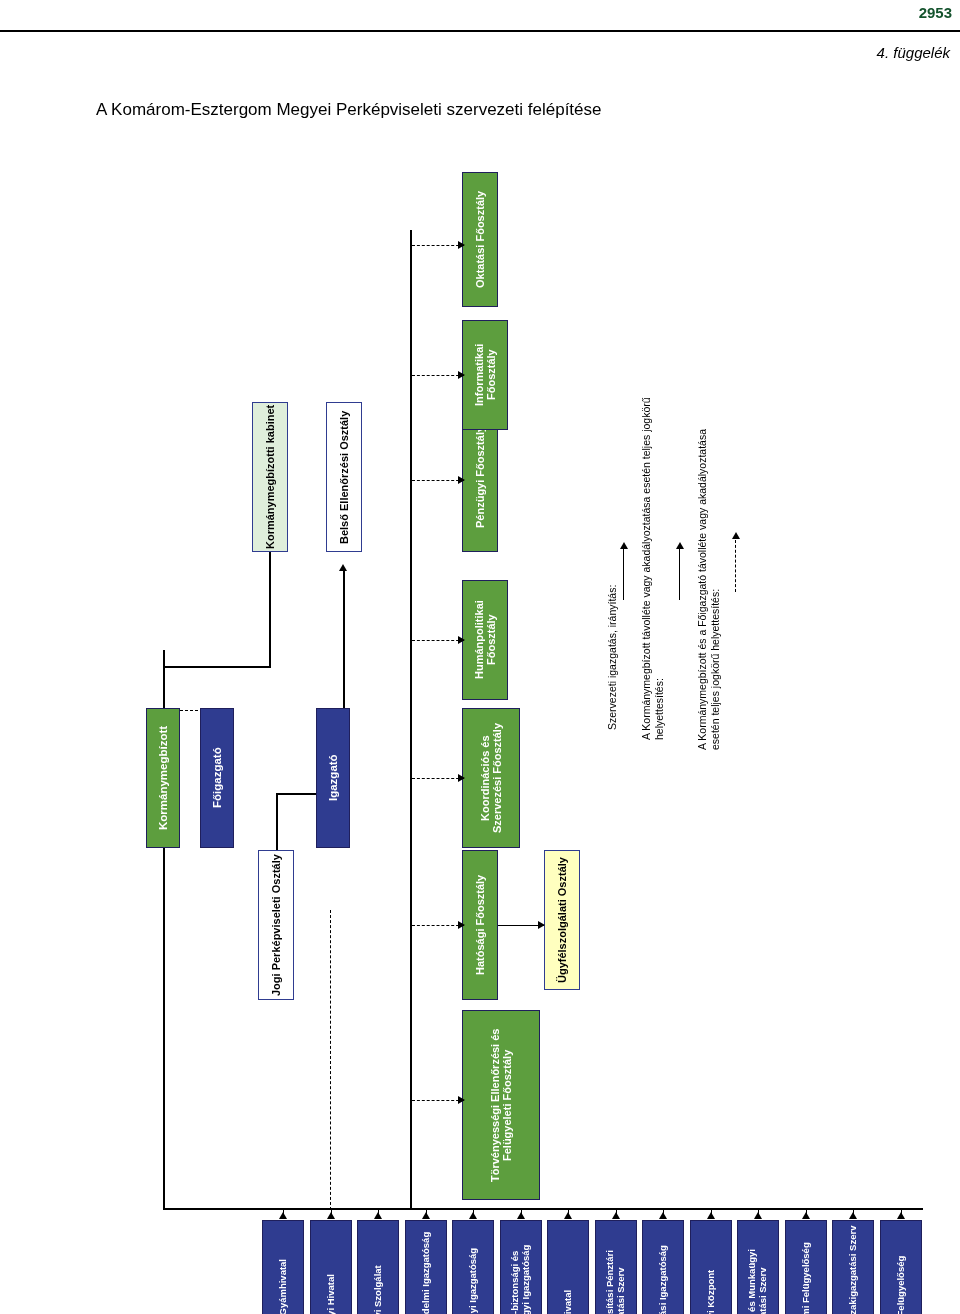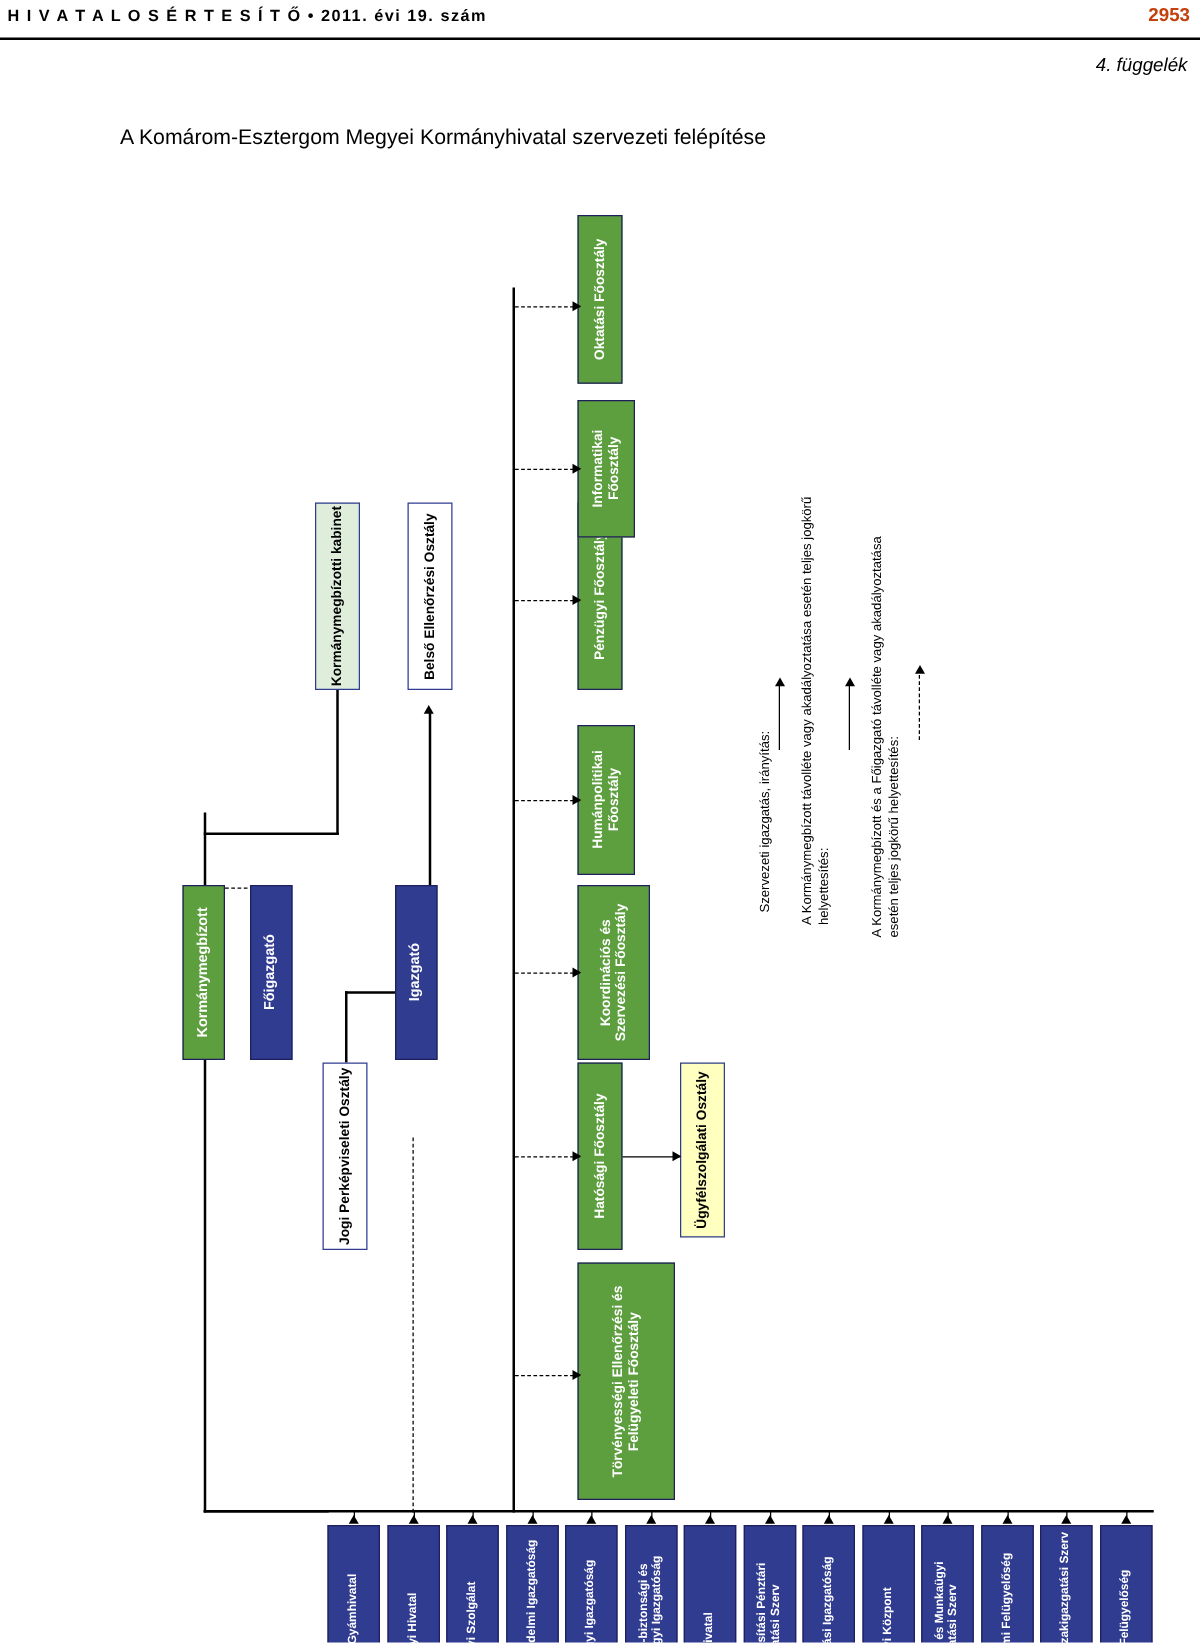--- a/index.html
+++ b/index.html
@@ -11,21 +11,21 @@
   
   .pageheader{
     position:absolute;left:0;top:0;width:960px;height:30px;
     border-bottom:2px solid #000;
   }
   .pageheader .ttl{
     position:absolute;left:6px;top:5px;font-size:13px;letter-spacing:1.2px;
     font-weight:bold;color:#000;white-space:nowrap;
   }
   .pageheader .pno{
-    position:absolute;right:8px;top:4px;font-size:15px;font-weight:bold;color:#c2410c;
+    position:absolute;right:8px;top:4px;font-size:15px;font-weight:bold;color:#14532d;
   }
   .fuggelek{
     position:absolute;right:10px;top:44px;font-size:15px;font-style:italic;color:#000;
   }
   .maintitle{
     position:absolute;left:96px;top:100px;font-size:17px;color:#000;white-space:nowrap;
   }
 
   
   #diagram{position:absolute;left:0;top:150px;width:960px;height:1164px;}
@@ -58,25 +58,24 @@
   
   .legend-item{
     position:absolute;writing-mode:vertical-rl;transform:rotate(180deg);
     font-size:10.5px;color:#000;line-height:1.25;white-space:pre-line;
   }
 </style>
 </head>
 <body>
 
 <div class="pageheader">
-  <div class="ttl">H I V A T A L O S   É R T E S Í T Ő  •  2011. évi 19. szám</div>
   <div class="pno">2953</div>
 </div>
 <div class="fuggelek">4. függelék</div>
-<div class="maintitle">A Komárom-Esztergom Megyei Kormányhivatal szervezeti felépítése</div>
+<div class="maintitle">A Komárom-Esztergom Megyei Perképviseleti szervezeti felépítése</div>
 
 <div id="diagram">
 
   <div class="line vline" style="left:163px;top:500px;width:2px;height:560px;"></div>
   <div class="line hline" style="left:163px;top:1058px;width:100px;height:2px;"></div>
 
   <div class="line hline" style="left:163px;top:516px;width:108px;height:2px;"></div>
   <div class="line vline" style="left:269px;top:270px;width:2px;height:248px;"></div>
 
   <div class="line vline" style="left:343px;top:420px;width:2px;height:225px;"></div>

